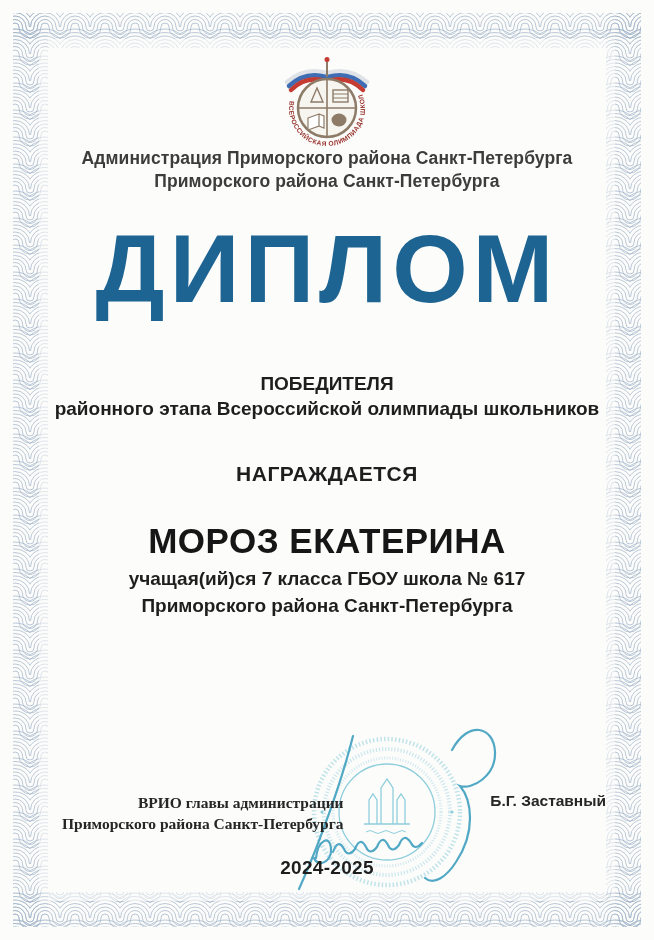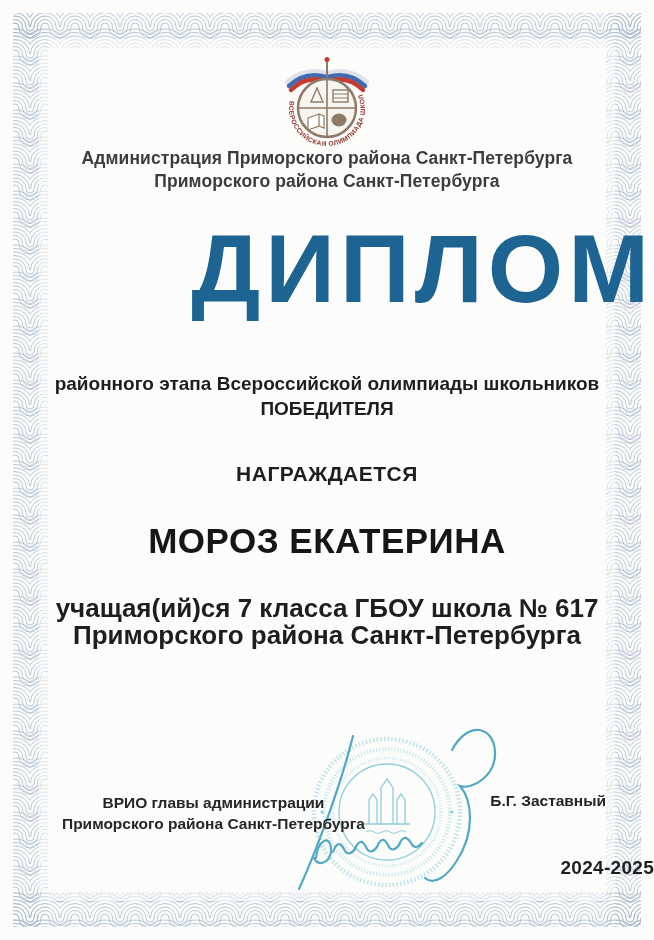--- a/index.html
+++ b/index.html
@@ -19,28 +19,28 @@
     width:654px;height:940px;
     background:var(--paper);
     font-family:"Liberation Sans",sans-serif;
     overflow:hidden;
     margin:0 auto;
   }
   svg.layer{position:absolute;left:0;top:0;pointer-events:none;}
   .abs{position:absolute;left:0;right:0;}
   .ctr{text-align:center;}
   .issuer{top:147px;font-size:17.5px;font-weight:700;line-height:22.5px;color:var(--issuer_grey);letter-spacing:.1px;}
-  .title{top:216px;font-size:97px;font-weight:700;line-height:1.1;color:var(--title_blue);letter-spacing:5px;margin:0;text-align:right;}
+  .title{top:216px;font-size:97px;font-weight:700;line-height:1.1;color:var(--title_blue);letter-spacing:5px;margin:0;}
   .award{top:372px;font-size:19px;font-weight:700;line-height:24.5px;color:var(--text_dark);}
   .awarded{top:462px;font-size:21px;font-weight:700;color:var(--text_dark);letter-spacing:.5px;}
   .name{top:521px;font-size:35px;font-weight:700;color:#161616;letter-spacing:.5px;}
-  .desc{top:595px;font-size:26px;font-weight:700;line-height:26.5px;color:var(--text_dark);}
-  .signer-role{left:62px;right:auto;top:792px;font-size:15.5px;font-weight:700;line-height:21px;color:#262626;text-align:center;}
+  .desc{top:566px;font-size:19px;font-weight:700;line-height:26.5px;color:var(--text_dark);}
+  .signer-role{left:62px;right:auto;top:792px;font-size:15.5px;font-weight:700;line-height:21px;color:#262626;text-align:right;font-family:Liberation Serif, serif;}
   .signer-name{left:auto;right:48px;top:792px;font-size:15.5px;font-weight:700;color:#262626;text-align:right;}
-  .year{top:857px;font-size:19px;font-weight:700;color:var(--text_dark);letter-spacing:.3px;text-align:right;}
+  .year{top:857px;font-size:19px;font-weight:700;color:var(--text_dark);letter-spacing:.3px;}
   .emblem{position:absolute;left:50%;top:52px;transform:translateX(-50%);width:132px;height:96px;}
   .emb-caption-text{fill:var(--emblem_red);font-family:"Liberation Sans",sans-serif;font-size:6.6px;font-weight:700;letter-spacing:.45px;}
 </style>
 </head>
 <body>
 
 <div class="page">
 
   <svg class="layer" width="654" height="940" aria-hidden="true">
     <defs>
@@ -101,22 +101,22 @@
   </div>
 
   <div class="abs ctr issuer">
     <div>Администрация Приморского района Санкт-Петербурга</div>
     <div>Приморского района Санкт-Петербурга</div>
   </div>
 
   <h1 class="abs ctr title">ДИПЛОМ</h1>
 
   <div class="abs ctr award">
+    <div>ПОБЕДИТЕЛЯ</div>
     <div>районного этапа Всероссийской олимпиады школьников</div>
-    <div>ПОБЕДИТЕЛЯ</div>
   </div>
 
   <div class="abs ctr awarded">НАГРАЖДАЕТСЯ</div>
 
   <div class="abs ctr name">МОРОЗ ЕКАТЕРИНА</div>
 
   <div class="abs ctr desc">
     <div>учащая(ий)ся 7 класса ГБОУ школа № 617</div>
     <div>Приморского района Санкт-Петербурга</div>
   </div>

